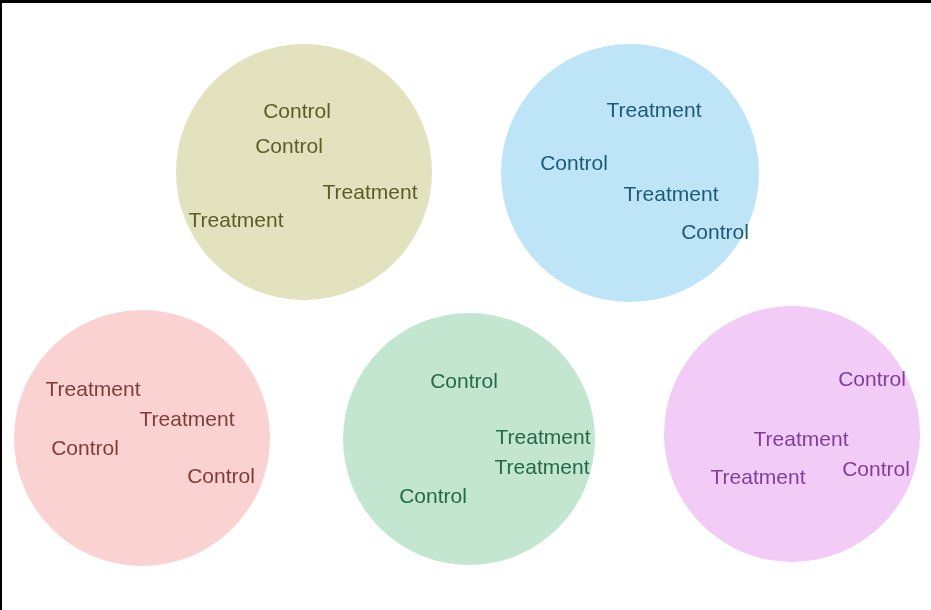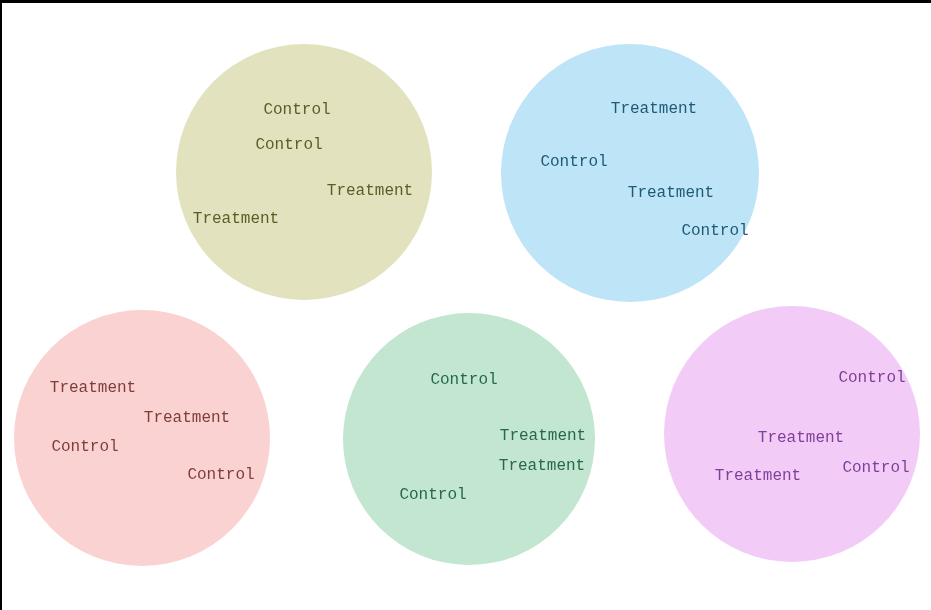--- a/index.html
+++ b/index.html
@@ -18,24 +18,24 @@
     border-left: 2px solid #000000;
     font-family: "Liberation Sans", sans-serif;
   }
   .cluster-circle {
     position: absolute;
     border-radius: 50%;
   }
   .point-label {
     position: absolute;
     transform: translate(-50%, -50%);
-    font-size: 16px;
+    font-size: 21px;
     line-height: 1;
     white-space: nowrap;
-    font-family: Liberation Mono, monospace;
+    font-family: Liberation Sans, sans-serif;
   }
 </style>
 </head>
 <body>
 
 <div class="canvas" id="diagram-root">
     <div class="cluster-circle" style="left: 174px; top: 41px; width: 256px; height: 256px; background: rgb(226, 227, 190);"></div>
     <span class="point-label" style="left: 295px; top: 107px; color: rgb(92, 93, 38);">Control</span>
     <span class="point-label" style="left: 287px; top: 142px; color: rgb(92, 93, 38);">Control</span>
     <span class="point-label" style="left: 368px; top: 188px; color: rgb(92, 93, 38);">Treatment</span>

